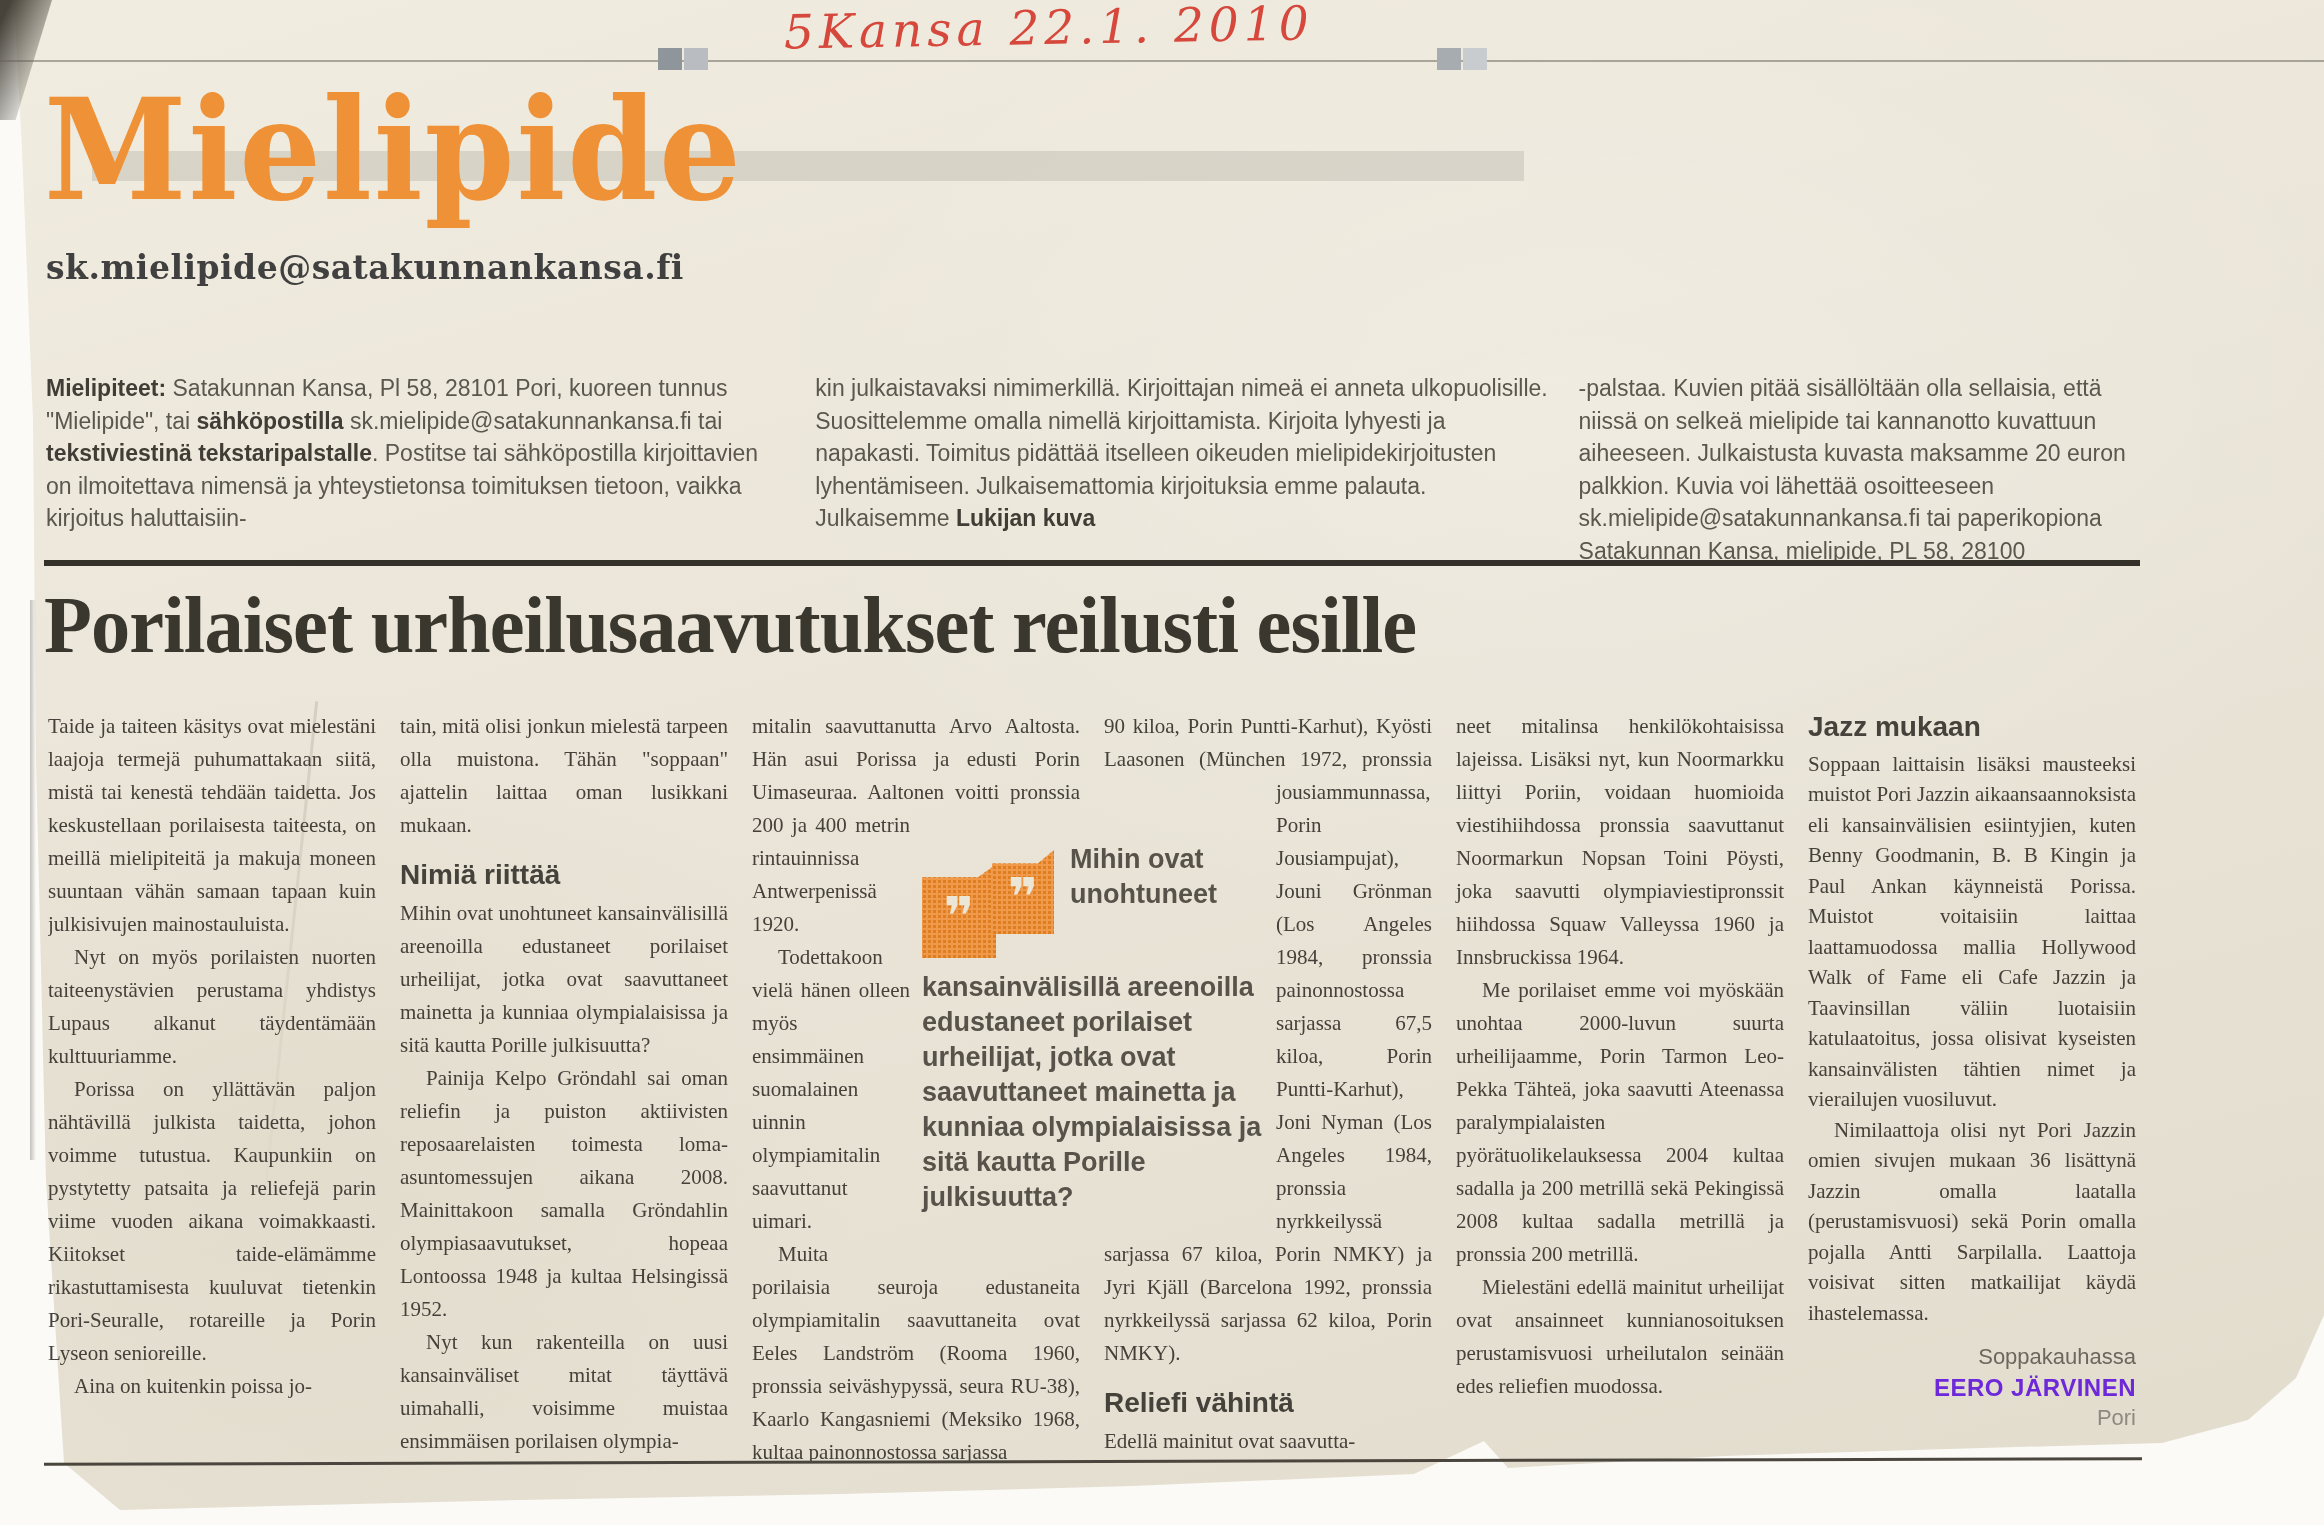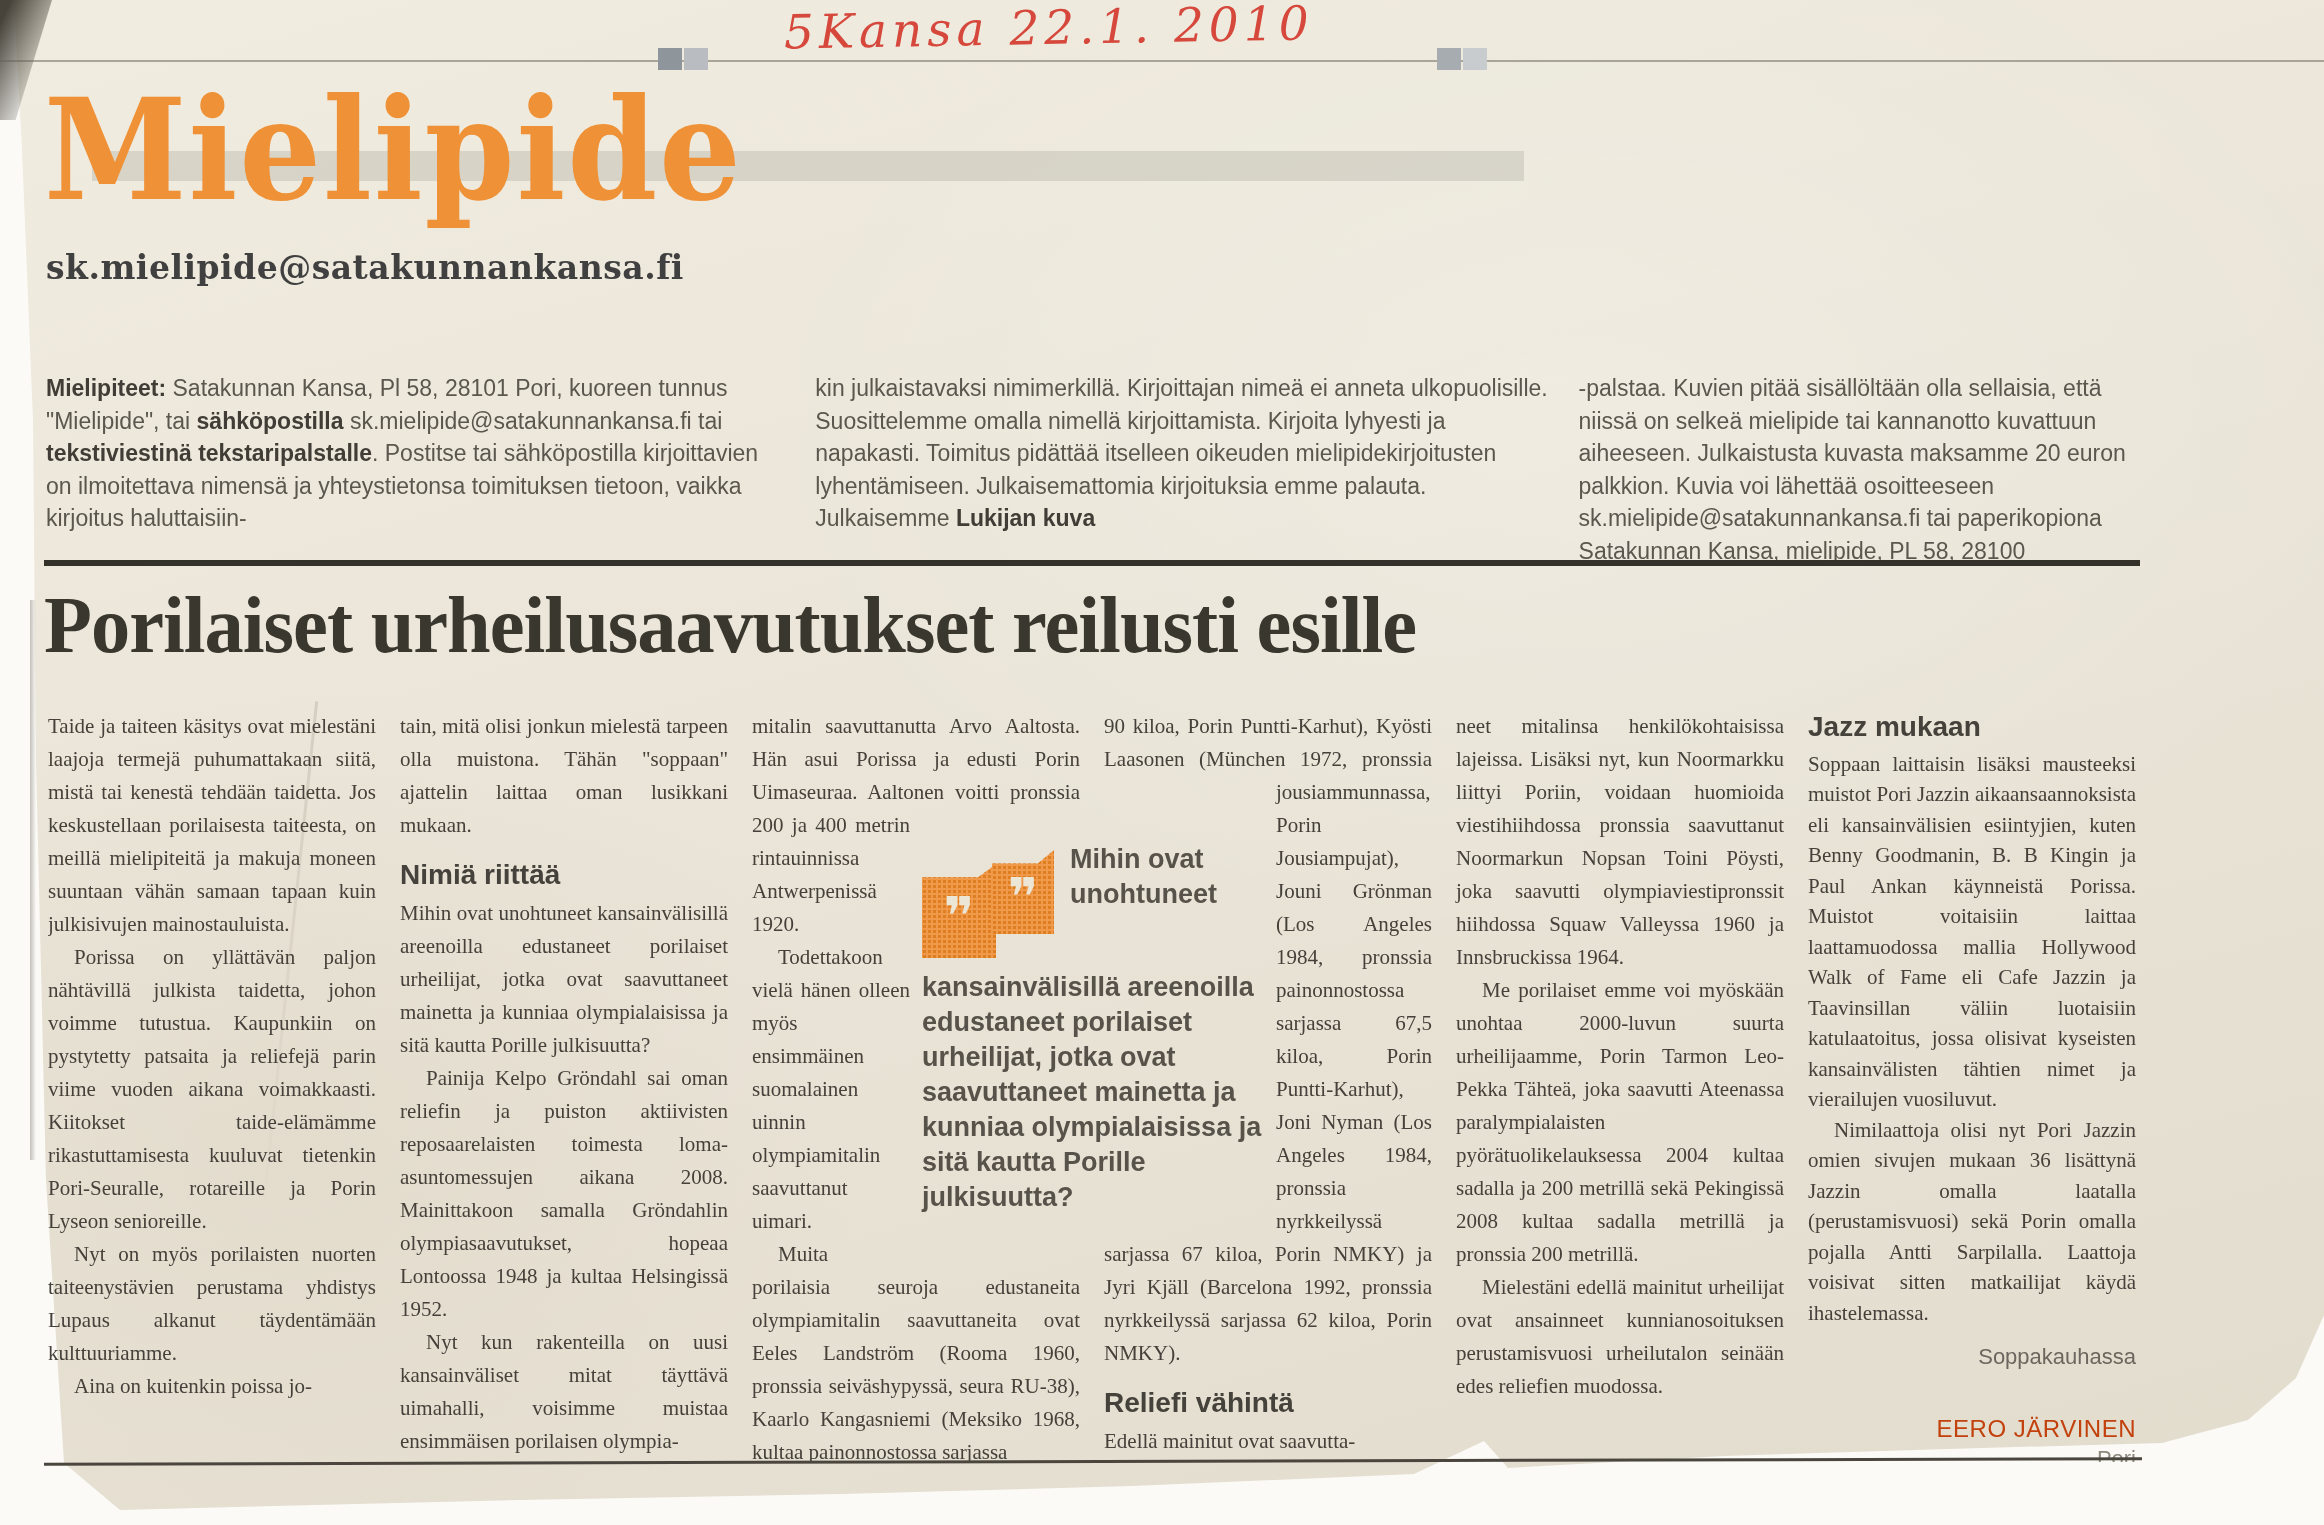--- a/index.html
+++ b/index.html
@@ -64,21 +64,21 @@
   .pq-icon{float:left;width:132px;height:118px;margin:4px 16px 6px 0;position:relative;}
   .tile{position:absolute;background-color:#f0994a;
     background-image:radial-gradient(#dd7e20 1.5px,transparent 1.6px);background-size:5px 5px;
     display:flex;align-items:center;justify-content:center;}
   .tile1{left:0;top:18px;width:74px;height:94px;clip-path:polygon(0 14%,76% 14%,100% 0,100% 100%,0 100%);}
   .tile2{left:70px;top:4px;width:62px;height:84px;clip-path:polygon(0 16%,74% 16%,100% 0,100% 100%,0 100%);}
   .qg{font-family:"DejaVu Sans",sans-serif;font-size:52px;color:#ece6d7;line-height:1;margin-top:10px;}
   
   .sig{margin-top:14px;text-align:right;font-family:"Liberation Sans",sans-serif;text-indent:0;}
   .sig .s1{font-size:22px;color:#6b675e;line-height:30px;}
-  .sig .s2{font-size:24px;font-weight:400;color:#c2410c;letter-spacing:.5px;line-height:32px;margin-top:41px;}
+  .sig .s2{font-size:24px;font-weight:700;color:#6d28d9;letter-spacing:.5px;line-height:32px;}
   .sig .s3{font-size:22px;color:#8d897f;line-height:28px;}
 </style>
 </head>
 <body>
 
 <div class="page">
   <div class="clipping"></div>
   <div class="corner-shadow"></div>
   <div class="left-crease"></div>
   <div class="crease"></div>
@@ -106,22 +106,22 @@
       <span>-palstaa. Kuvien pitää sisällöltään olla sellaisia, että niissä on selkeä mielipide tai kannanotto kuvattuun aiheeseen. Julkaistusta kuvasta maksamme 20 euron palkkion. Kuvia voi lähettää osoitteeseen sk.mielipide@satakunnankansa.fi tai paperikopiona Satakunnan Kansa, mielipide, PL 58, 28100</span>
     </div>
   </div>
 
   <div class="thickrule"></div>
   <div class="headline">Porilaiset urheilusaavutukset reilusti esille</div>
 
   <div class="article">
     <div class="col">
       <p class="p np">Taide ja taiteen käsitys ovat mielestäni laajoja termejä puhumattakaan siitä, mistä tai kenestä tehdään taidetta. Jos keskustellaan porilaisesta taiteesta, on meillä mielipiteitä ja makuja moneen suuntaan vähän samaan tapaan kuin julkisivujen mainostauluista.</p>
+      <p class="p">Nyt on myös porilaisten nuorten taiteenystävien perustama yhdistys Lupaus alkanut täydentämään kulttuuriamme.</p>
       <p class="p">Porissa on yllättävän paljon nähtävillä julkista taidetta, johon voimme tutustua. Kaupunkiin on pystytetty patsaita ja reliefejä parin viime vuoden aikana voimakkaasti. Kiitokset taide-elämämme rikastuttamisesta kuuluvat tietenkin Pori-Seuralle, rotareille ja Porin Lyseon senioreille.</p>
-      <p class="p">Nyt on myös porilaisten nuorten taiteenystävien perustama yhdistys Lupaus alkanut täydentämään kulttuuriamme.</p>
       <p class="p">Aina on kuitenkin poissa jo-</p>
     </div>
     <div class="col">
       <p class="p np">tain, mitä olisi jonkun mielestä tarpeen olla muistona. Tähän "soppaan" ajattelin laittaa oman lusikkani mukaan.</p>
       <div class="h">Nimiä riittää</div>
       <p class="p np">Mihin ovat unohtuneet kansainvälisillä areenoilla edustaneet porilaiset urheilijat, jotka ovat saavuttaneet mainetta ja kunniaa olympialaisissa ja sitä kautta Porille julkisuutta?</p>
       <p class="p">Painija Kelpo Gröndahl sai oman reliefin ja puiston aktiivisten reposaarelaisten toimesta loma-asuntomessujen aikana 2008. Mainittakoon samalla Gröndahlin olympiasaavutukset, hopeaa Lontoossa 1948 ja kultaa Helsingissä 1952.</p>
       <p class="p">Nyt kun rakenteilla on uusi kansainväliset mitat täyttävä uimahalli, voisimme muistaa ensimmäisen porilaisen olympia-</p>
     </div>
     <div class="col">

